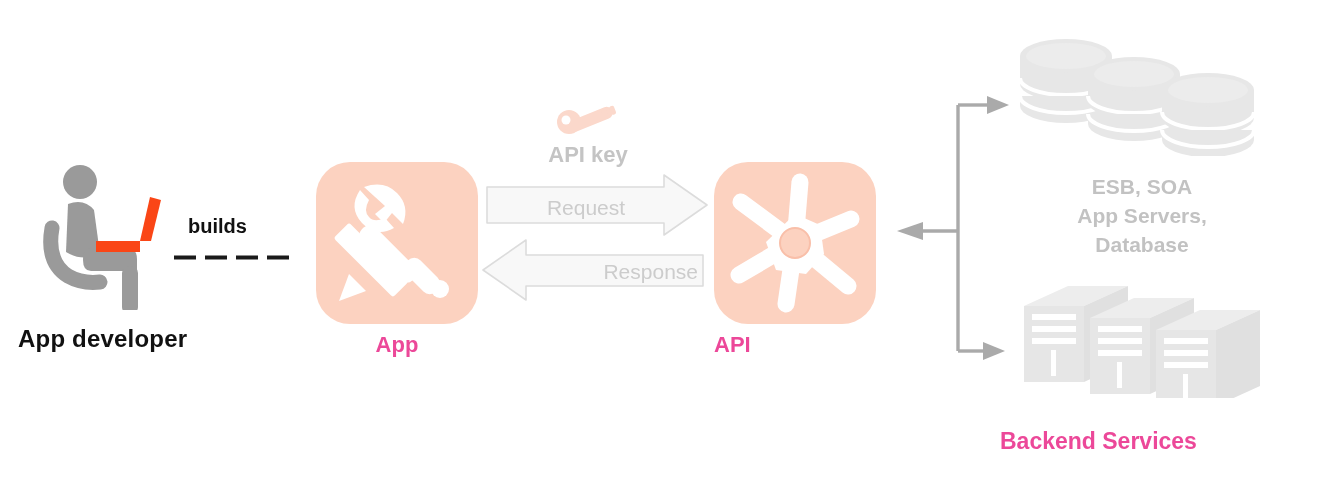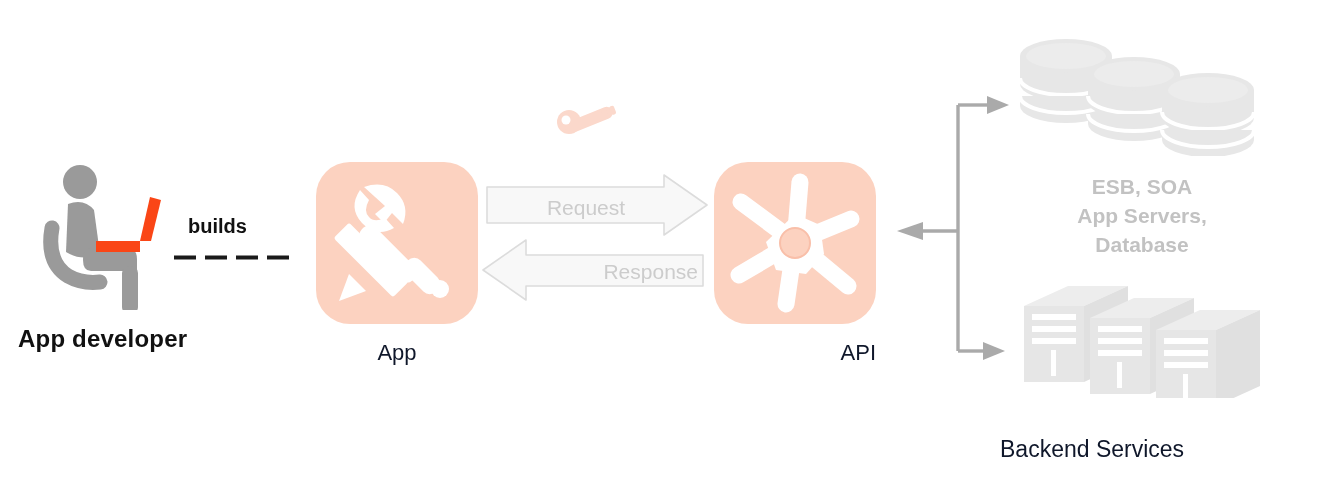--- a/index.html
+++ b/index.html
@@ -19,24 +19,23 @@
   }
   .abs { position: absolute; }
 
   
   .lbl-dark {
     font-weight: bold;
     color: #111111;
     white-space: nowrap;
   }
   .lbl-gray {
-    font-weight: normal;
-    color: #0f172a;
+    font-weight: bold;
+    color: #ec4899;
     white-space: nowrap;
-    margin-top: 8px;
   }
   .lbl-gray-mid {
     font-weight: bold;
     color: #c2c2c2;
     white-space: nowrap;
   }
   .lbl-arrow {
     font-weight: normal;
     color: #cccccc;
     white-space: nowrap;
@@ -70,21 +69,21 @@
   #api-tile { left: 714px; top: 162px; }
   .tile-svg { position: absolute; left: 0; top: 0; }
 
   #app-label {
     left: 316px; top: 332px;
     width: 162px; text-align: center;
     font-size: 22px;
   }
   #api-label {
     left: 714px; top: 332px;
-    width: 162px; text-align: right;
+    width: 162px; text-align: left;
     font-size: 22px;
   }
 
   
   #api-key-icon { left: 556px; top: 98px; width: 64px; height: 38px; }
   #api-key-label {
     left: 486px; top: 142px;
     width: 204px; text-align: center;
     font-size: 22px;
     color: #c4c4c4;
@@ -185,20 +184,21 @@
         <circle cx="13" cy="24" r="12"></circle>
 
         <rect x="8" y="16" width="50" height="12" rx="6" transform="rotate(-22 33 22)"></rect>
 
         <rect x="46" y="11" width="5" height="9" rx="2" transform="rotate(-22 48 15)"></rect>
         <rect x="54" y="8" width="5" height="9" rx="2" transform="rotate(-22 56 12)"></rect>
       </g>
       <circle cx="10" cy="22" r="4.5" fill="#ffffff"></circle>
     </svg>
   </div>
+  <div class="abs lbl-gray-mid" id="api-key-label">API key</div>
 
   <div class="abs" id="request-arrow">
     <svg width="222" height="62" viewBox="0 0 222 62" xmlns="http://www.w3.org/2000/svg">
       <path d="M1 13 L178 13 L178 1 L221 31 L178 61 L178 49 L1 49 Z" fill="#f8f8f8" stroke="#dcdcdc" stroke-width="1.6" stroke-linejoin="round"></path>
     </svg>
   </div>
   <div class="abs lbl-arrow" id="request-label">Request</div>
 
   <div class="abs" id="response-arrow">
     <svg width="222" height="64" viewBox="0 0 222 64" xmlns="http://www.w3.org/2000/svg">

